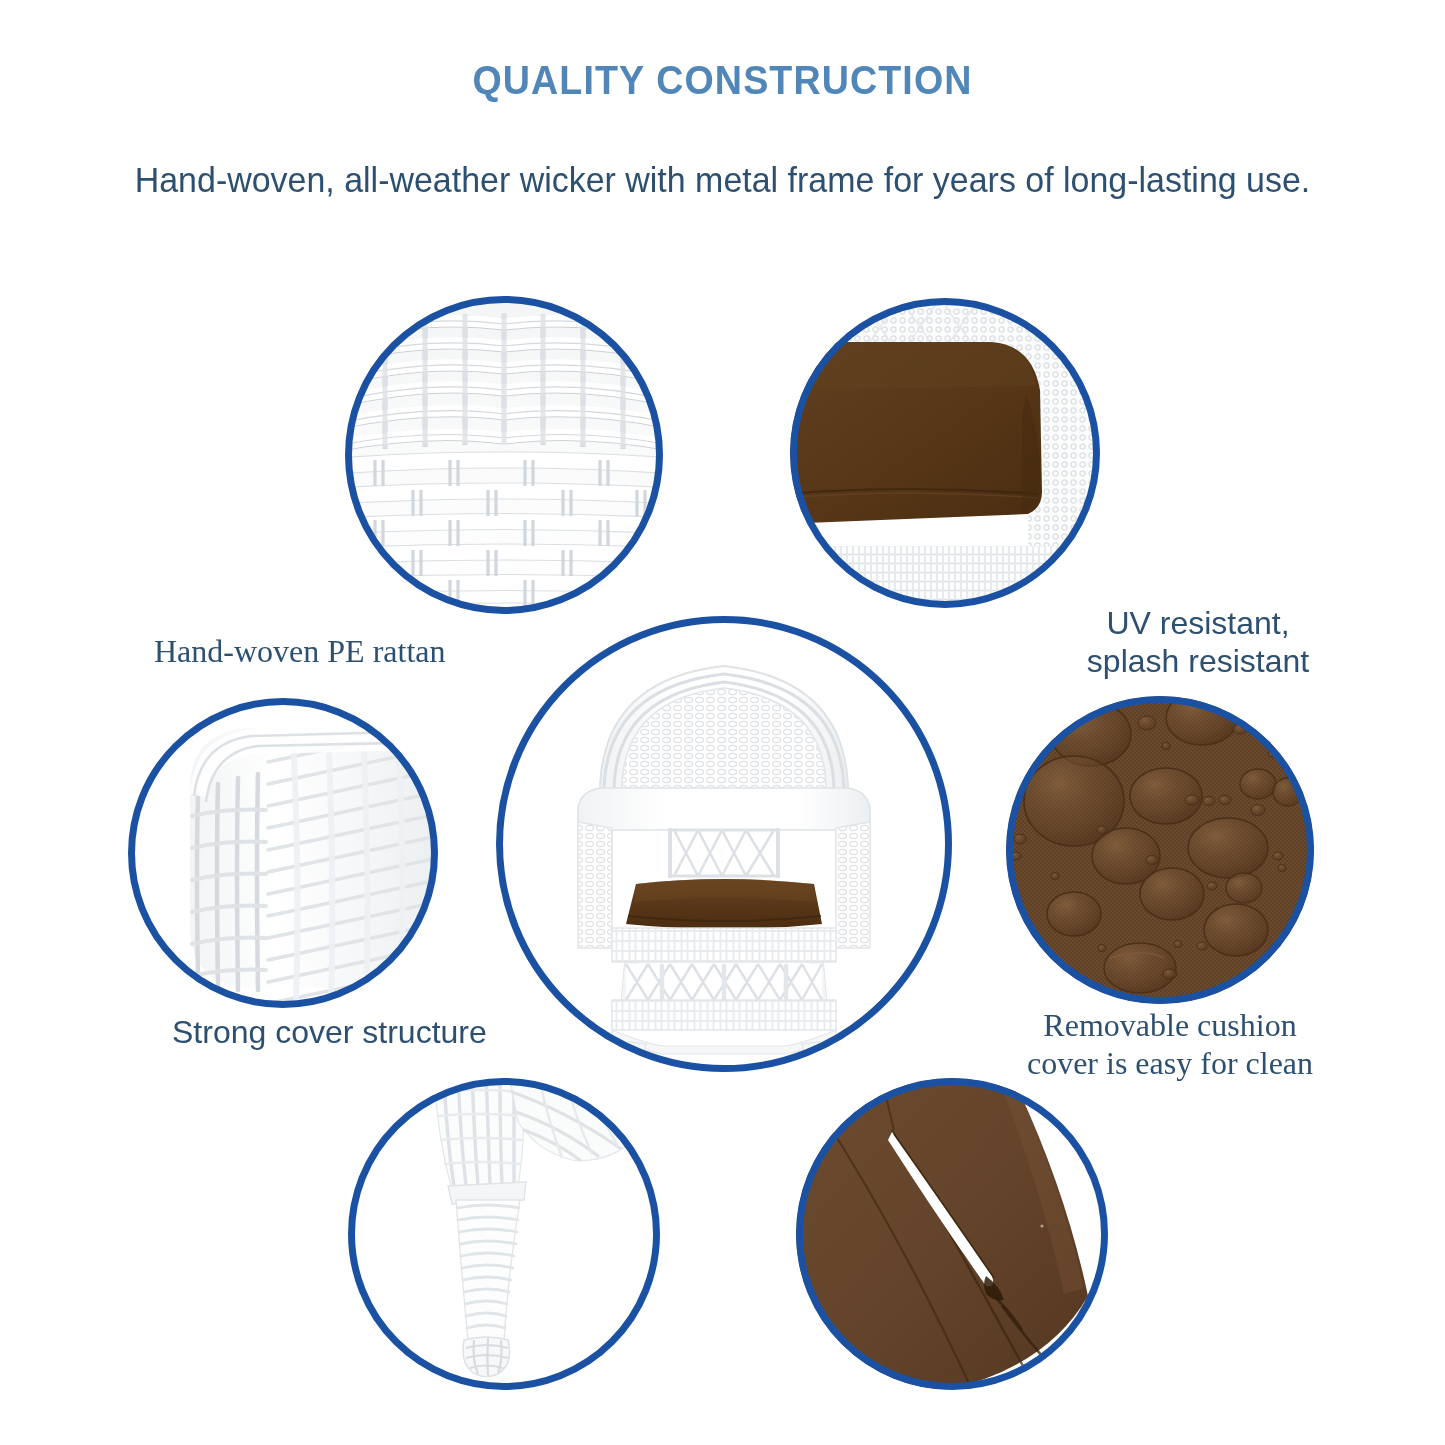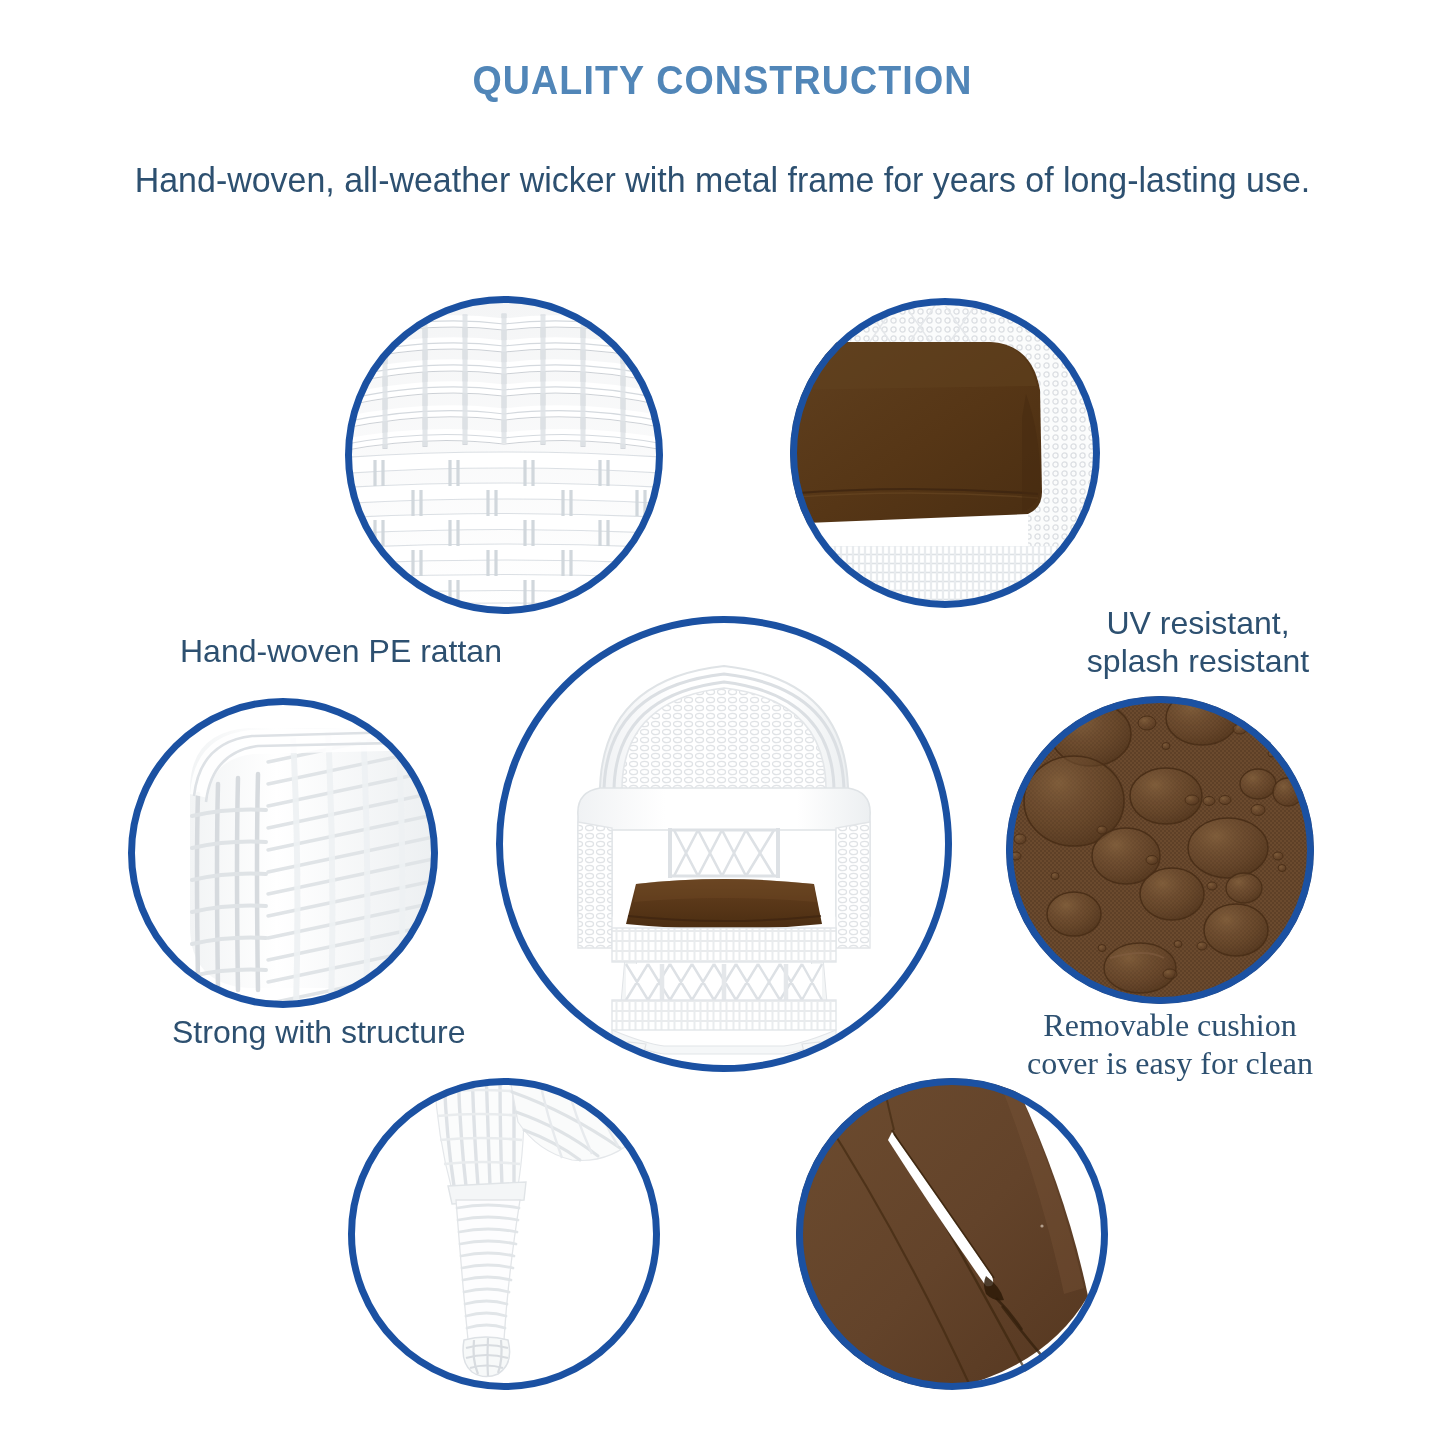--- a/index.html
+++ b/index.html
@@ -520,23 +520,23 @@
         <path d="M200 220 Q216 236 226 252" stroke="#2e1b08" stroke-width="2.6" fill="none" opacity=".7"></path>
 
         <path d="M206 228 Q250 286 278 312" stroke="#34200c" stroke-width="2.6" fill="none" opacity=".75"></path>
 
         <circle cx="246" cy="148" r="1.6" fill="#c9b8a6" opacity=".8"></circle>
       </svg>
     </div>
   </div>
   <div class="ring" style="left: 796px; top: 1078px; width: 312px; height: 312px; border-color: rgb(27, 81, 162);"></div>
 
-  <div class="cap left" style="left:180px;top:633px;width:420px;">Hand-woven PE rattan</div>
+  <div class="cap left" style="left:154px;top:633px;width:420px;font-family:Liberation Serif, serif;">Hand-woven PE rattan</div>
 
   <div class="cap center" style="left:1048px;top:605px;width:300px;">UV resistant,
 splash resistant</div>
 
-  <div class="cap left" style="left:172px;top:1014px;width:430px;">Strong with structure</div>
+  <div class="cap left" style="left:172px;top:1014px;width:430px;">Strong cover structure</div>
 
   <div class="cap center" style="left:1000px;top:1007px;width:340px;font-family:Liberation Serif, serif;">Removable cushion
 cover is easy for clean</div>
 
 </div>
 
 </body></html>

